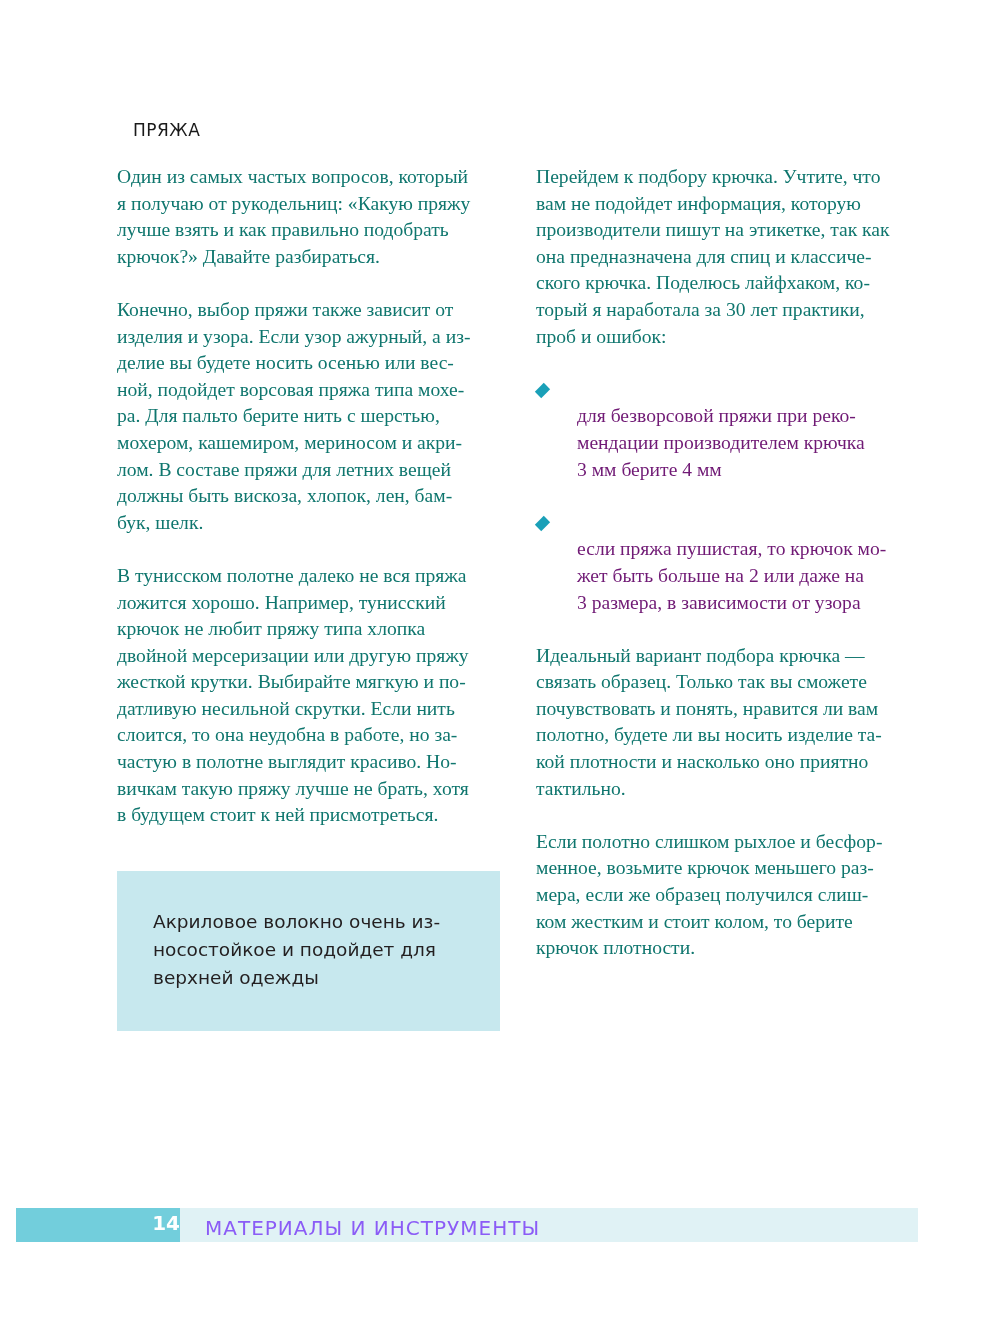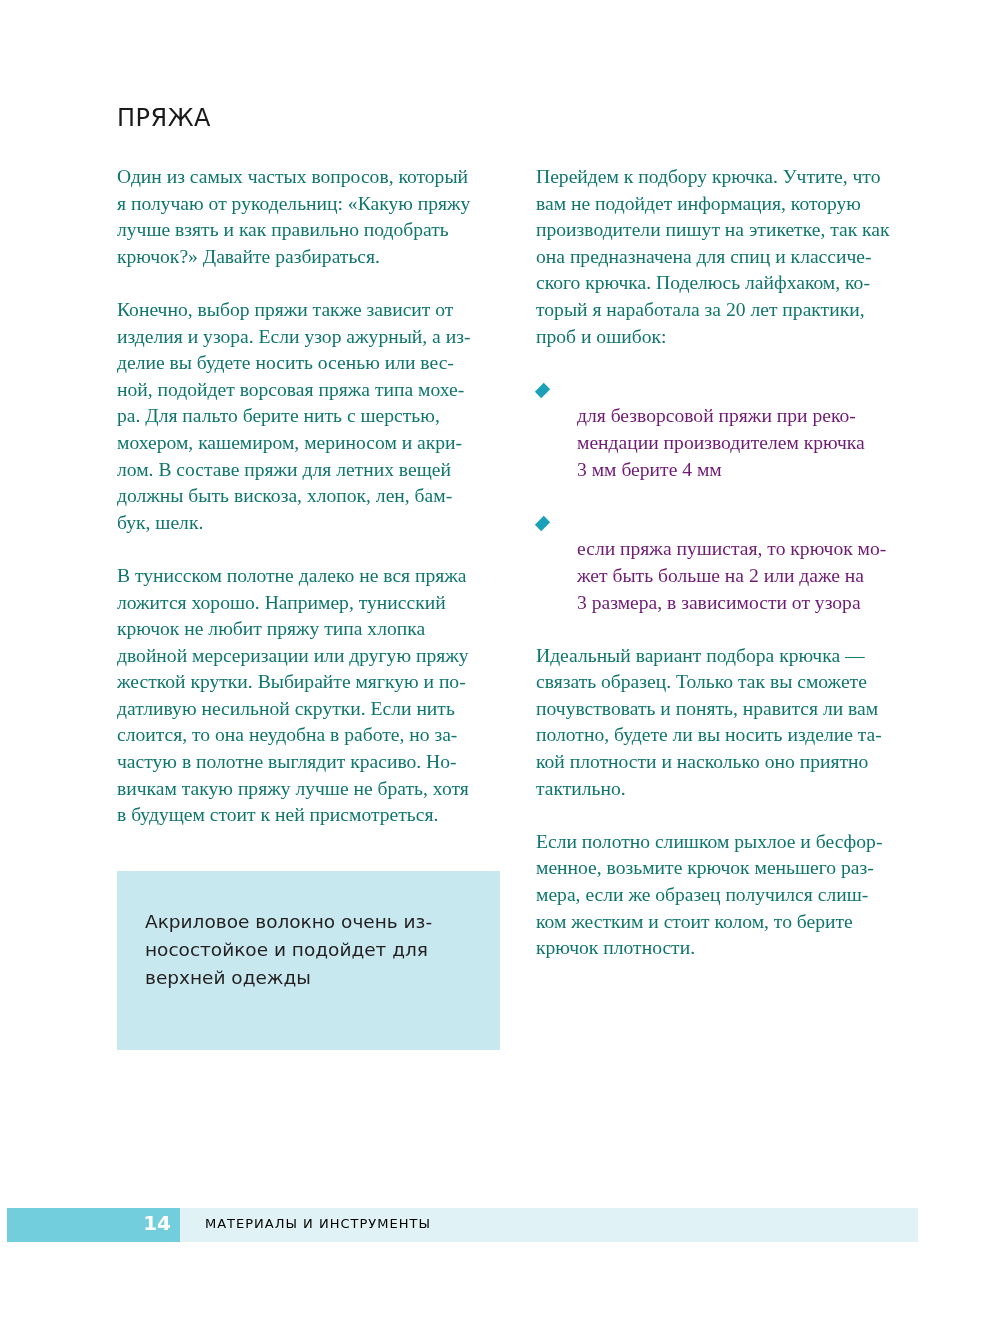--- a/index.html
+++ b/index.html
@@ -1,62 +1,62 @@
 <!DOCTYPE html>
 <html><head>
 <meta charset="utf-8">
 <style>
   html, body { margin: 0; padding: 0; background: #ffffff; }
   body { width: 1000px; height: 1324px; position: relative; overflow: hidden; color: #231f20; }
   .heading {
     position: absolute; left: 117px; top: 104px;
-    font-family: "DejaVu Sans", sans-serif; font-size: 24px; font-weight: normal;
-    letter-spacing: 0.5px; color: #1a1a1a; margin: 0;
+    font-family: "DejaVu Sans", sans-serif; font-size: 17px; font-weight: normal;
+    letter-spacing: 0.5px; color: #1a1a1a; margin: 16px;
   }
   .col { position: absolute; top: 164px; width: 392px; }
   .col-left { left: 117px; }
   .col-right { left: 536px; }
   .para {
     font-family: "Liberation Serif", serif; font-size: 19.6px; line-height: 26.6px;
     color: #0f766e; margin: 0 0 26.6px 0; white-space: pre-line;
   }
   .bullets { list-style: none; margin: 0 0 26.6px 0; padding: 0; }
   .bullet-item {
     position: relative; padding-left: 41px; margin: 0 0 26.6px 0;
     font-family: "Liberation Serif", serif; font-size: 19.6px; line-height: 26.6px;
     white-space: pre-line; color: #701a75;
   }
   .bullet-item:last-child { margin-bottom: 4px; }
   .diamond {
     position: absolute; left: 2px; top: 9px; width: 9px; height: 9px;
     background: #1aa0b8; transform: rotate(45deg) scaleY(1.4);
   }
   .callout {
-    position: absolute; left: 117px; top: 871px; width: 383px; height: 179px;
-    background: #c7e8ee; box-sizing: border-box; padding: 37px 30px 0 28px;
+    position: absolute; left: 117px; top: 871px; width: 383px; height: 160px;
+    background: #c7e8ee; box-sizing: border-box; padding: 37px 30px 0 36px;
   }
   .callout-text {
     font-family: "DejaVu Sans", sans-serif; font-size: 18.5px; line-height: 28px;
     color: #231f20; white-space: pre-line; margin: 0;
   }
   .footer-num-band {
-    position: absolute; left: 7px; top: 1208px; width: 178px; height: 34px;
+    position: absolute; left: 16px; top: 1208px; width: 178px; height: 34px;
     background: #72cedc;
   }
   .footer-num {
     position: absolute; right: 14px; top: 3px;
     font-family: "DejaVu Sans", sans-serif; font-weight: bold; font-size: 20px; color: #ffffff;
   }
   .footer-title-band {
     position: absolute; left: 180px; top: 1208px; width: 738px; height: 34px;
     background: #e0f2f5;
   }
   .footer-title {
     position: absolute; left: 25px; top: 8px;
-    font-family: "DejaVu Sans", sans-serif; font-size: 13px; letter-spacing: 1px; color: #000000;
+    font-family: "DejaVu Sans", sans-serif; font-size: 20px; letter-spacing: 1px; color: #8b5cf6;
   }
 </style>
 </head>
 <body>
 
 <h1 class="heading">ПРЯЖА</h1>
 
 <div class="col col-left">
   <p class="para">Один из самых частых вопросов, который
 я получаю от рукодельниц: «Какую пряжу
@@ -88,21 +88,21 @@
 носостойкое и подойдет для
 верхней одежды</p>
 </div>
 
 <div class="col col-right">
   <p class="para">Перейдем к подбору крючка. Учтите, что
 вам не подойдет информация, которую
 производители пишут на этикетке, так как
 она предназначена для спиц и классиче-
 ского крючка. Поделюсь лайфхаком, ко-
-торый я наработала за 20 лет практики,
+торый я наработала за 30 лет практики,
 проб и ошибок:</p>
   <ul class="bullets">
     <li class="bullet-item">
       <span class="diamond"></span><span>для безворсовой пряжи при реко-
 мендации производителем крючка
 3 мм берите 4 мм</span>
     </li>
     <li class="bullet-item">
       <span class="diamond"></span><span>если пряжа пушистая, то крючок мо-
 жет быть больше на 2 или даже на

